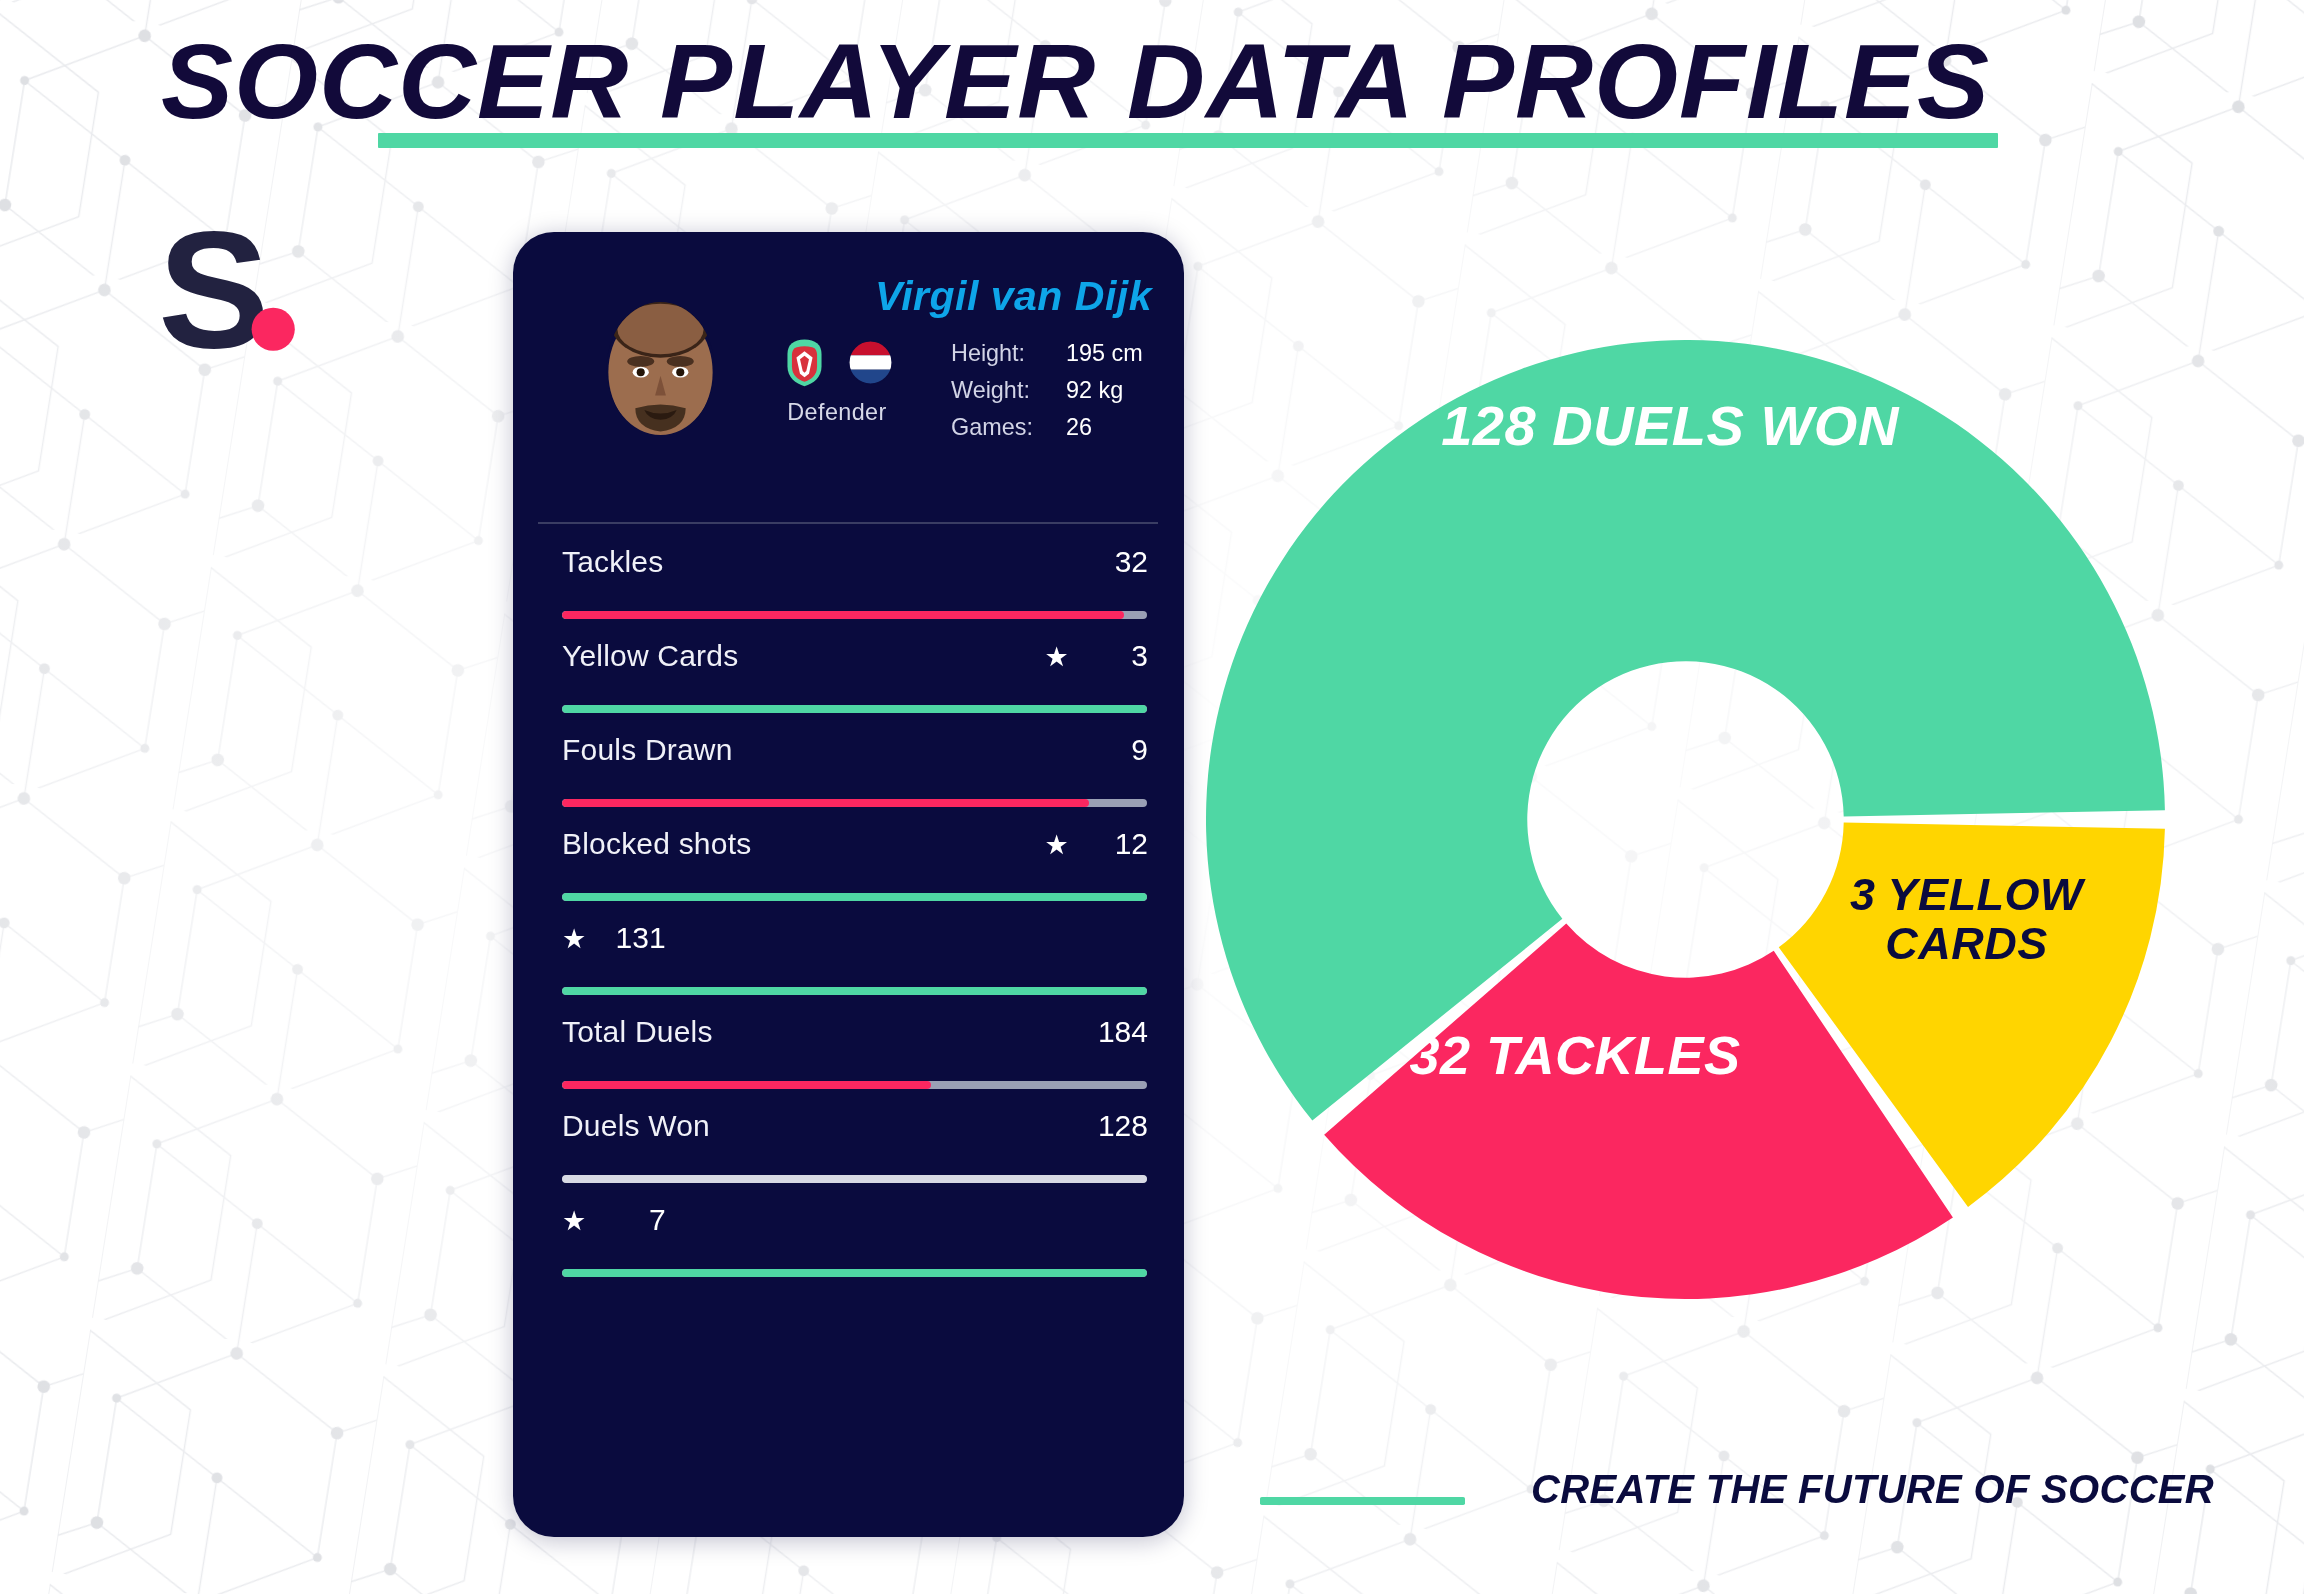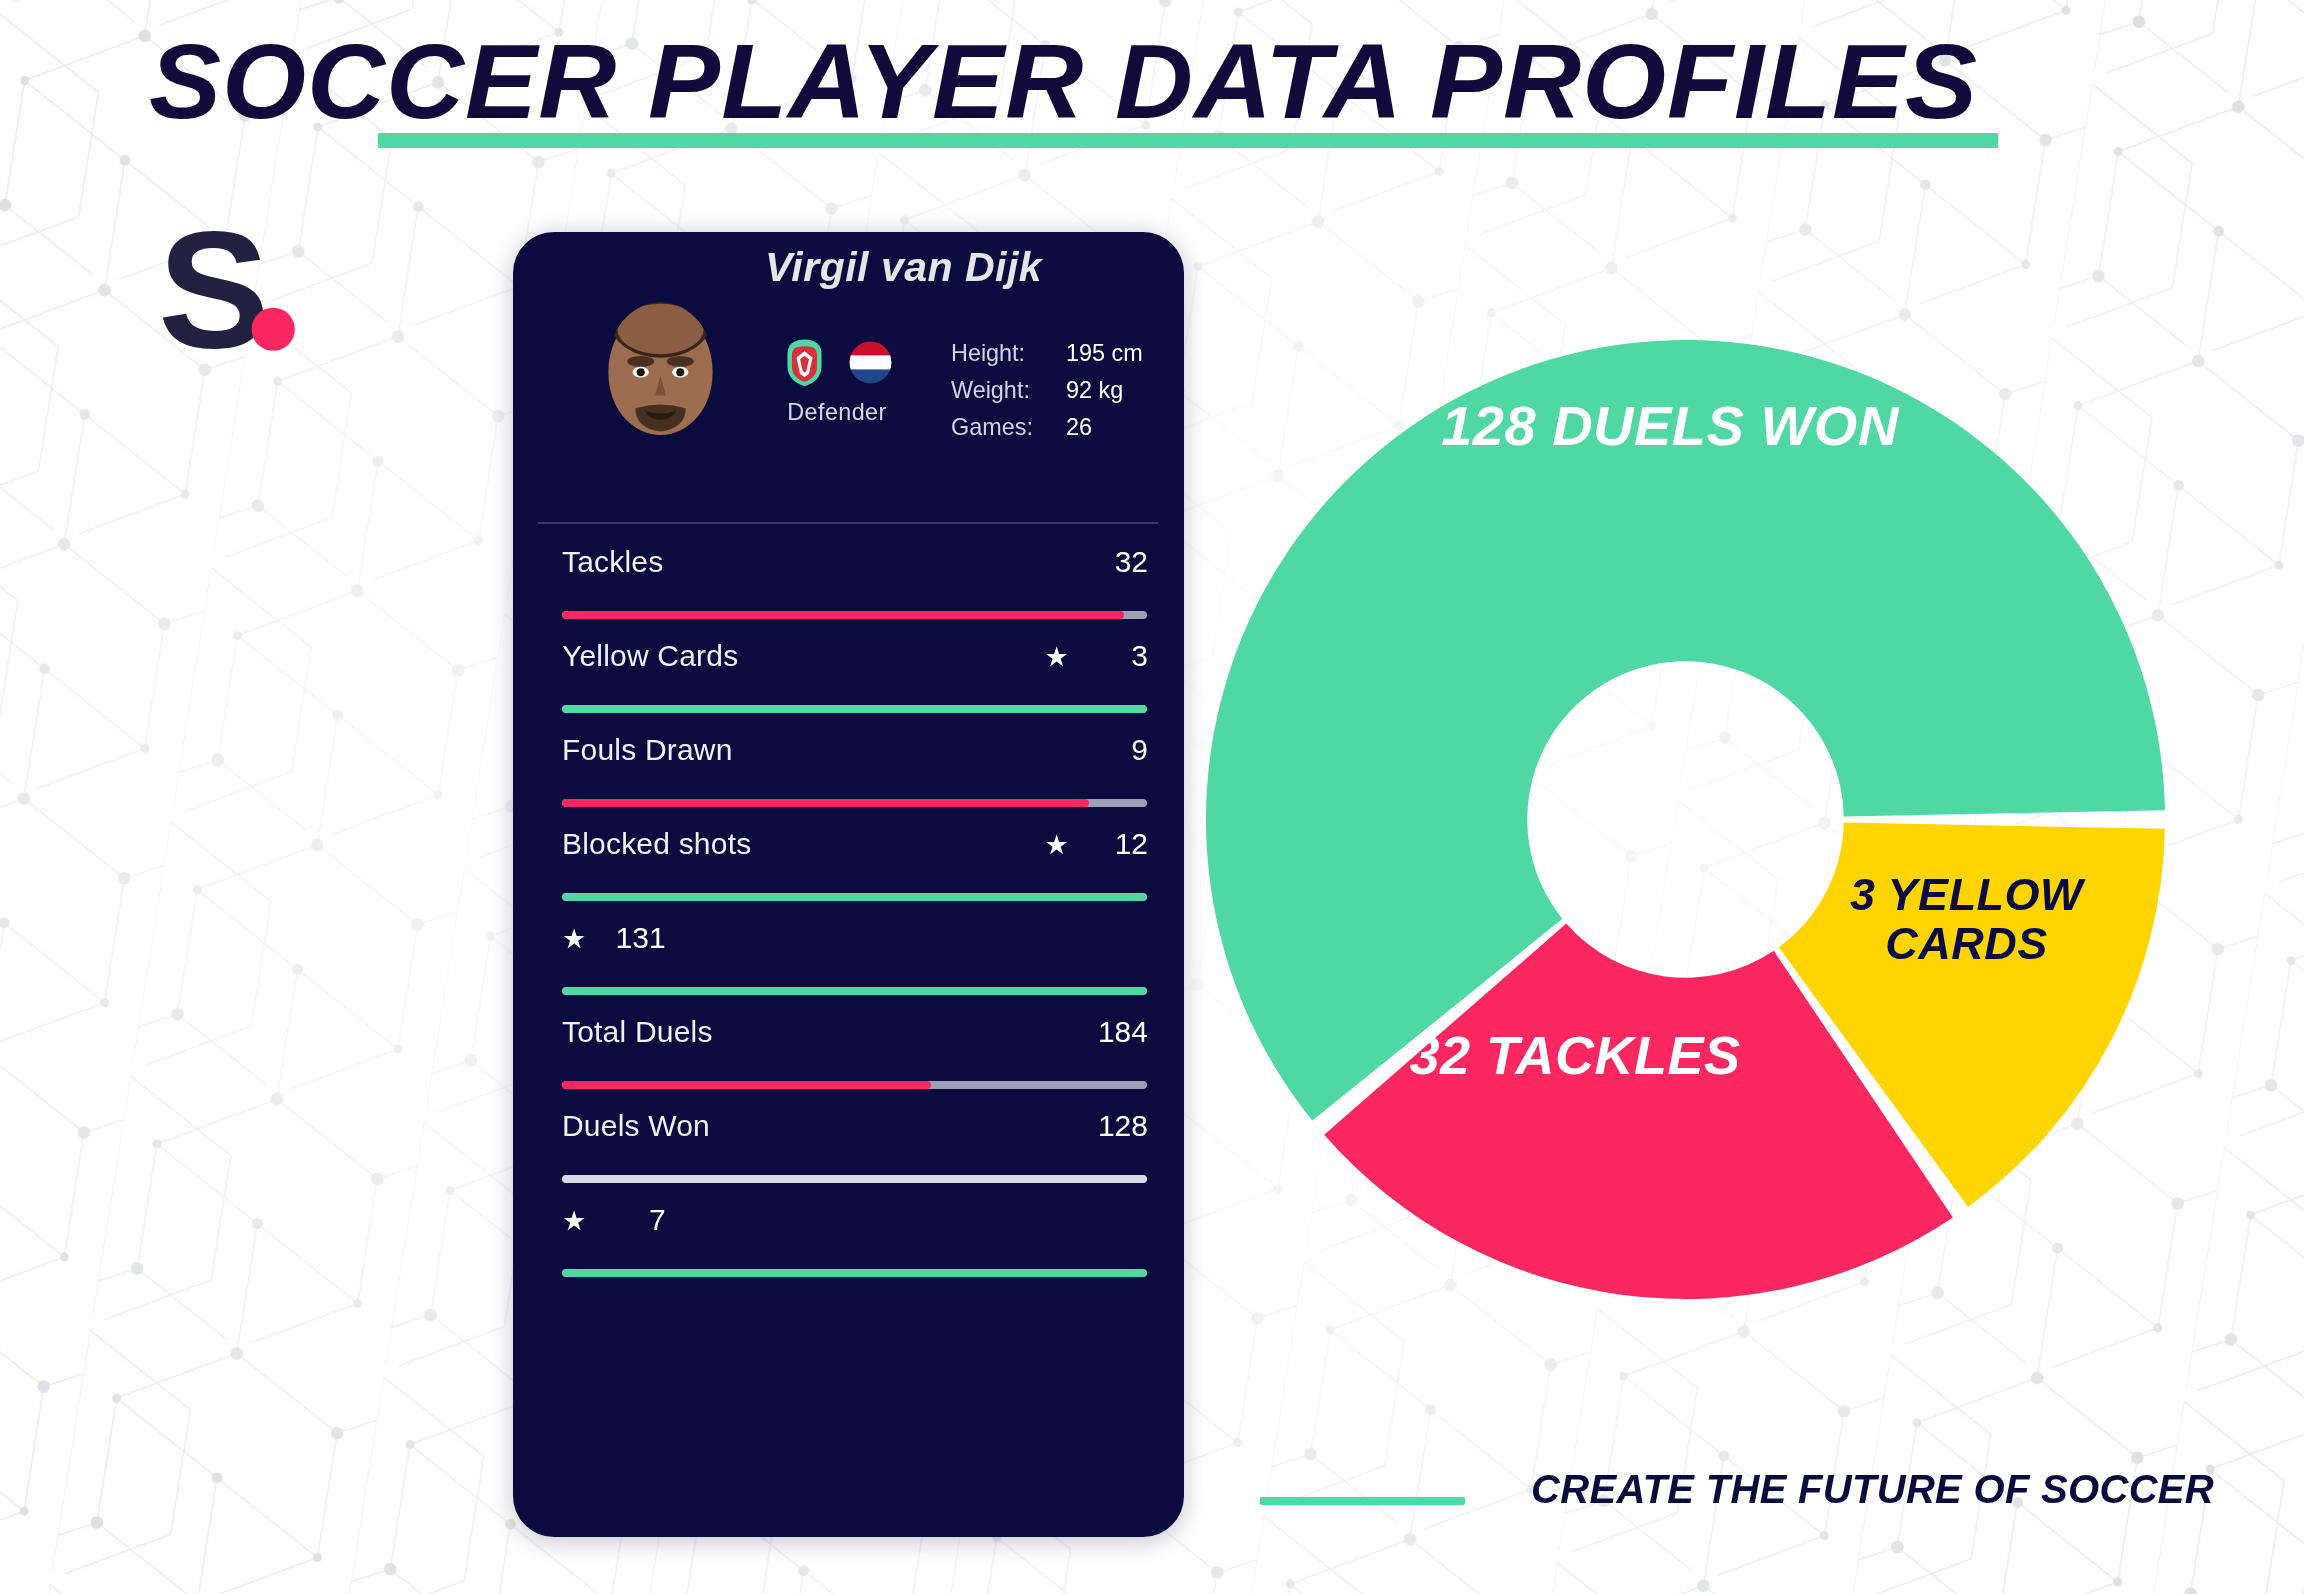--- a/index.html
+++ b/index.html
@@ -5,21 +5,21 @@
   html,body{margin:0;padding:0;}
   body{
     width:2304px;height:1595px;
     background:#ffffff;
     font-family:"Liberation Sans", sans-serif;
     overflow:hidden;position:relative;
   }
   #bg-mesh{position:absolute;inset:0;z-index:0;pointer-events:none;}
 
   
-  .title-wrap{position:absolute;left:4px;top:27px;width:2120px;text-align:center;z-index:5;}
+  .title-wrap{position:absolute;left:16px;top:27px;width:2120px;text-align:center;z-index:5;}
   .title{
     font-size:106px;font-weight:bold;font-style:italic;
     letter-spacing:0.9px;color:#120A3A;
     display:inline-block;line-height:1.02;
     transform:scaleX(1.02);
   }
   .title-underline{
     position:absolute;left:378px;top:133px;width:1620px;height:15.3px;
     background:#4FD7A4;z-index:4;border-radius:0.9px;
   }
@@ -32,23 +32,23 @@
     position:absolute;left:513px;top:232px;width:671px;height:1305px;
     background:#0A0B3E;border-radius:41px;z-index:6;
     box-shadow:0 3.6px 23.4px rgba(10,11,62,.25);
   }
   .card-head{position:relative;height:288px;}
   .avatar{
     position:absolute;left:72px;top:43px;width:151px;height:162px;
     overflow:hidden;
   }
   .player-name{
-    position:absolute;left:252px;top:12px;width:387px;
-    color:#e5e5e5;font-size:41px;font-weight:bold;font-style:italic;
-    letter-spacing:0.5px;text-align:left;
+    position:absolute;left:252px;top:41px;width:387px;
+    color:#0ea5e9;font-size:41px;font-weight:bold;font-style:italic;
+    letter-spacing:0.5px;text-align:right;
   }
   .meta-row{position:absolute;left:243px;top:104px;width:405px;display:flex;}
   .badges{width:162px;text-align:center;}
   .badge-icons{display:flex;justify-content:center;gap:20px;align-items:center;}
   .pos-label{margin-top:10.8px;color:#d7d9e8;font-size:23.4px;letter-spacing:0.4px;}
   .attrs{margin-left:33px;padding-top:3.6px;}
   .attr{display:flex;margin-bottom:10px;font-size:23.4px;color:#d2d4e6;}
   .attr-k{width:115px;}
   .attr-v{color:#ffffff;}
   .divider{

